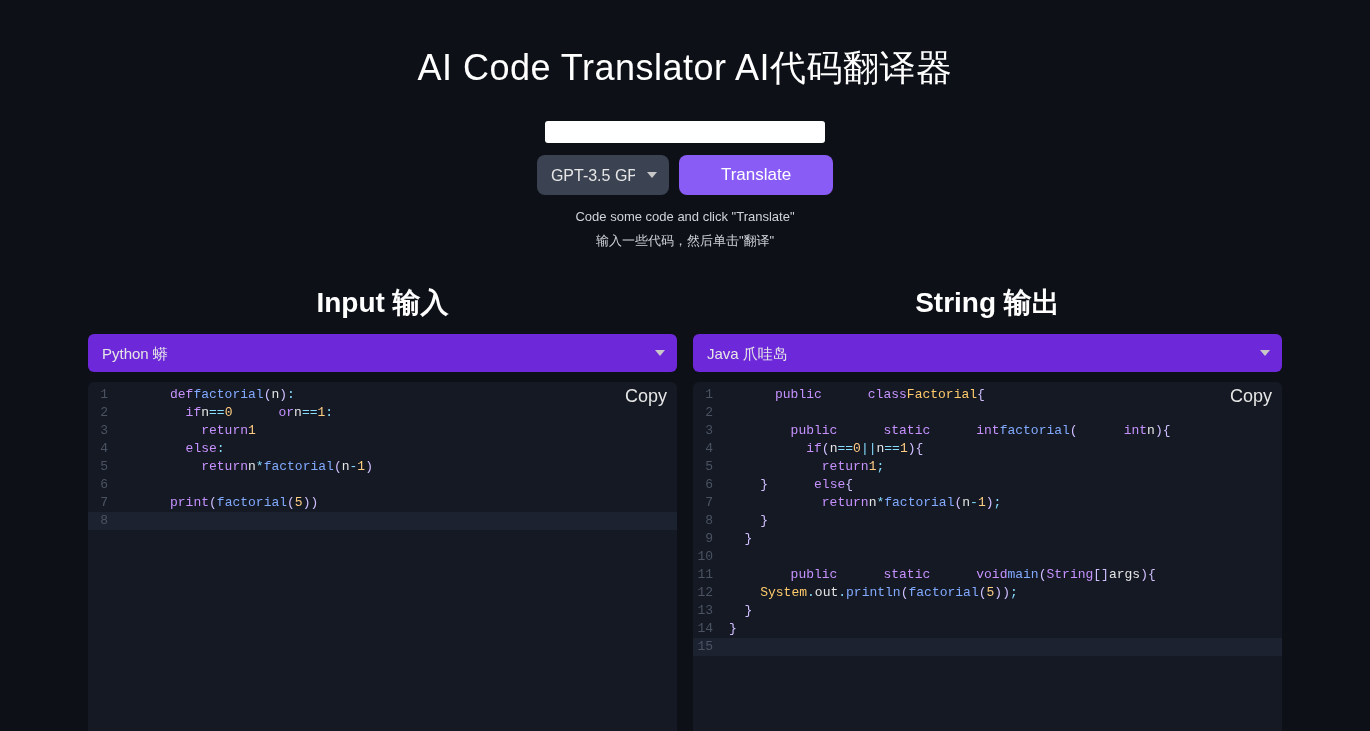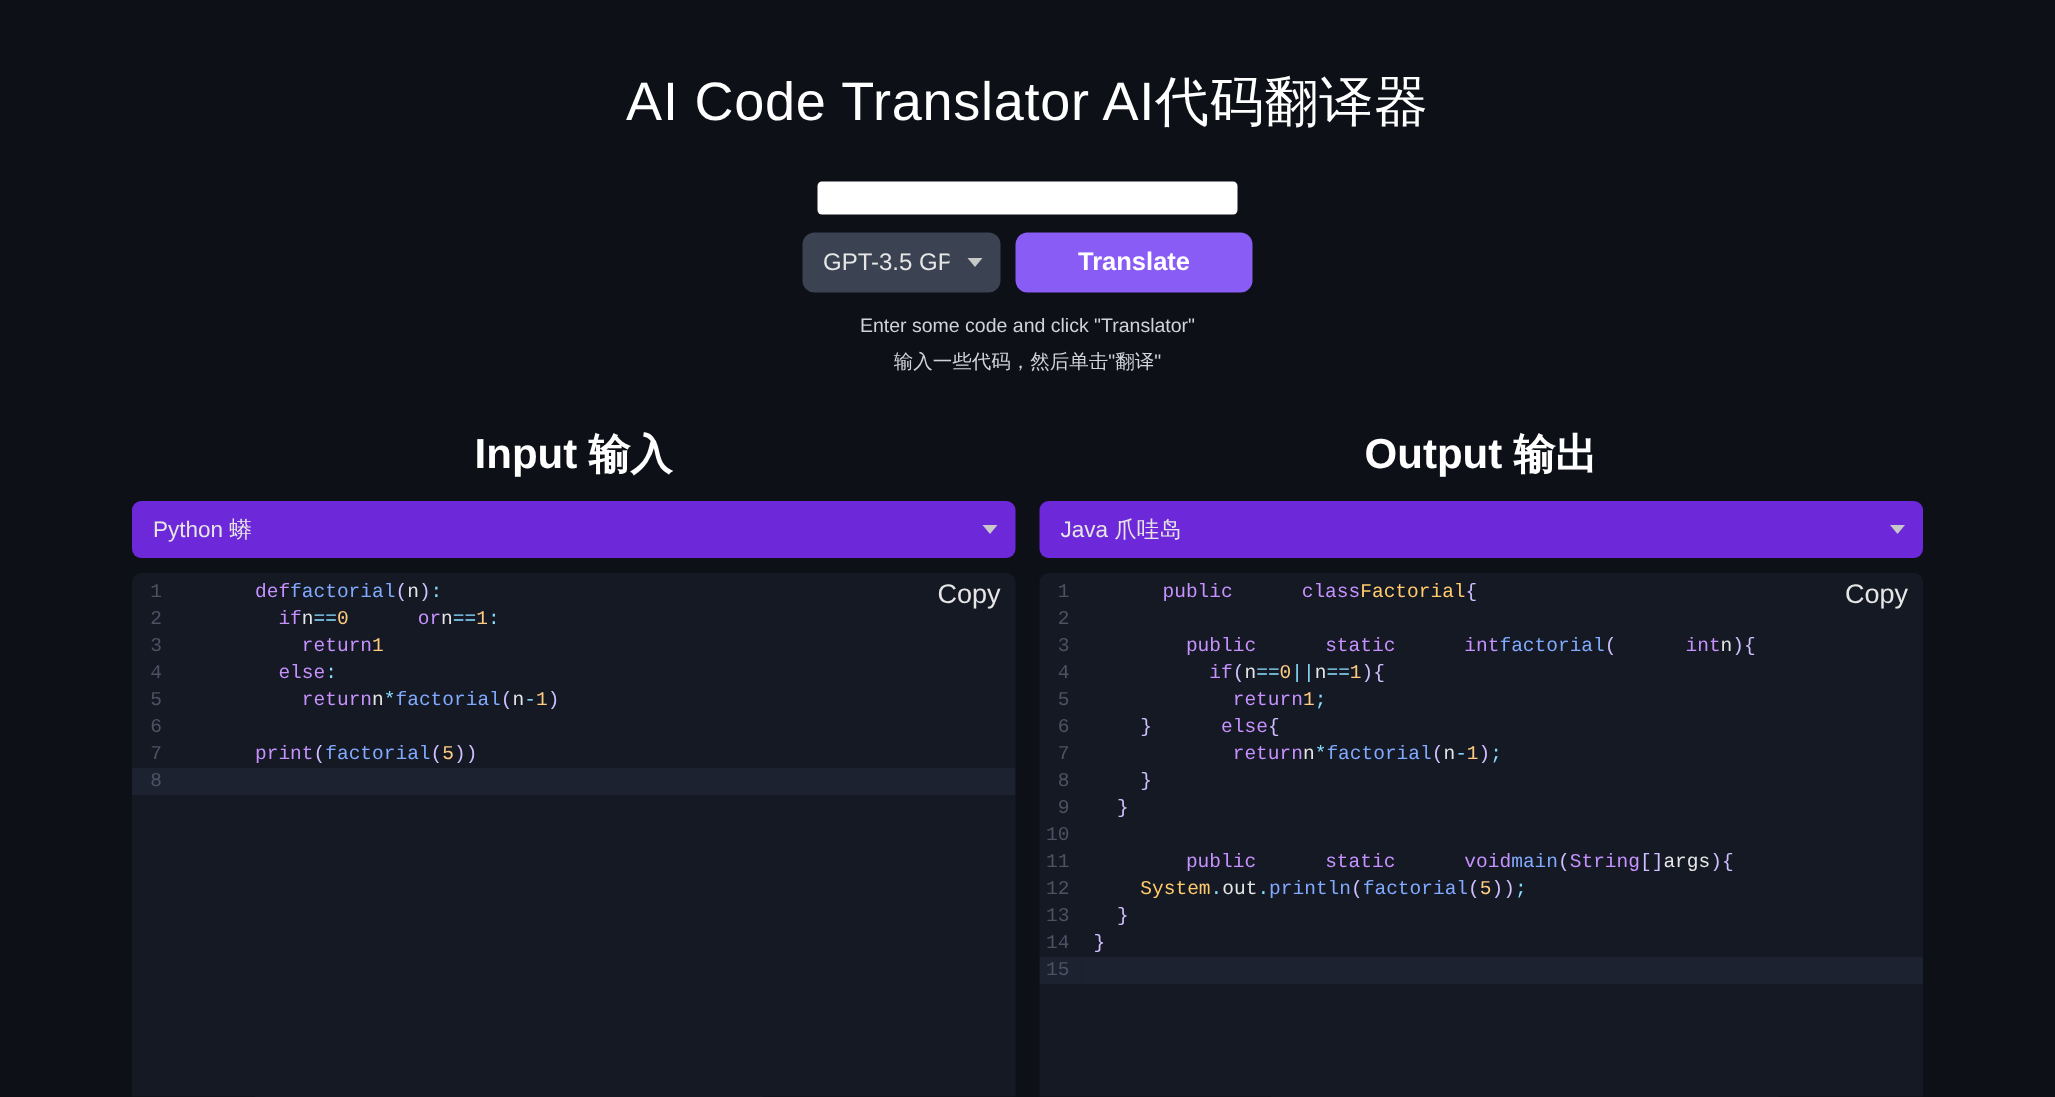--- a/index.html
+++ b/index.html
@@ -66,21 +66,21 @@
     pointer-events: none;
   }
   .translate-btn {
     background: #8a5cf6;
     color: #ffffff;
     border: none;
     border-radius: 8px;
     padding: 0 42px;
     height: 40px;
     font-size: 17px;
-    font-weight: 700;
+    font-weight: 400;
     cursor: pointer;
   }
   .hint1 {
     margin-top: 14px;
     font-size: 13px;
     color: #d0d3d8;
   }
   .hint2 {
     margin-top: 8px;
     font-size: 13px;
@@ -195,40 +195,40 @@
 
   <div class="controls-row">
     <div class="select-wrap">
       <select class="model-select">
         <option>GPT-3.5 GPT</option>
       </select>
     </div>
     <button class="translate-btn">Translate</button>
   </div>
 
-  <div class="hint1">Enter some code and click "Translator"</div>
+  <div class="hint1">Code some code and click "Translate"</div>
   <div class="hint2">输入一些代码，然后单击"翻译"</div>
 
   <div class="panels">
 
     <div class="panel">
       <div class="panel-title">Input 输入</div>
       <div class="lang-wrap">
         <select class="lang-select">
           <option>Python 蟒</option>
         </select>
       </div>
       <div class="code-box">
         <button class="copy-btn">Copy</button>
         <div class="code-area" id="input-code"><div class="code-line"><span class="gutter">1</span><span class="code"><span class="tok-kw">def</span><span class="tok-def">factorial</span><span class="tok-p">(</span><span class="tok-id">n</span><span class="tok-p">)</span><span class="tok-op">:</span></span></div><div class="code-line"><span class="gutter">2</span><span class="code">  <span class="tok-kw">if</span><span class="tok-id">n</span><span class="tok-op">==</span><span class="tok-num">0</span><span class="tok-kw">or</span><span class="tok-id">n</span><span class="tok-op">==</span><span class="tok-num">1</span><span class="tok-op">:</span></span></div><div class="code-line"><span class="gutter">3</span><span class="code">    <span class="tok-kw">return</span><span class="tok-num">1</span></span></div><div class="code-line"><span class="gutter">4</span><span class="code">  <span class="tok-kw">else</span><span class="tok-op">:</span></span></div><div class="code-line"><span class="gutter">5</span><span class="code">    <span class="tok-kw">return</span><span class="tok-id">n</span><span class="tok-op">*</span><span class="tok-def">factorial</span><span class="tok-p">(</span><span class="tok-id">n</span><span class="tok-op">-</span><span class="tok-num">1</span><span class="tok-p">)</span></span></div><div class="code-line"><span class="gutter">6</span><span class="code"></span></div><div class="code-line"><span class="gutter">7</span><span class="code"><span class="tok-kw">print</span><span class="tok-p">(</span><span class="tok-def">factorial</span><span class="tok-p">(</span><span class="tok-num">5</span><span class="tok-p">)</span><span class="tok-p">)</span></span></div><div class="code-line current-line"><span class="gutter">8</span><span class="code"></span></div></div>
       </div>
     </div>
 
     <div class="panel">
-      <div class="panel-title">Output 输出</div>
+      <div class="panel-title">String 输出</div>
       <div class="lang-wrap">
         <select class="lang-select">
           <option>Java 爪哇岛</option>
         </select>
       </div>
       <div class="code-box">
         <button class="copy-btn">Copy</button>
         <div class="code-area" id="output-code"><div class="code-line"><span class="gutter">1</span><span class="code"><span class="tok-kw">public</span><span class="tok-kw">class</span><span class="tok-cls">Factorial</span><span class="tok-p">{</span></span></div><div class="code-line"><span class="gutter">2</span><span class="code"></span></div><div class="code-line"><span class="gutter">3</span><span class="code">  <span class="tok-kw">public</span><span class="tok-kw">static</span><span class="tok-kw">int</span><span class="tok-def">factorial</span><span class="tok-p">(</span><span class="tok-kw">int</span><span class="tok-id">n</span><span class="tok-p">)</span><span class="tok-p">{</span></span></div><div class="code-line"><span class="gutter">4</span><span class="code">    <span class="tok-kw">if</span><span class="tok-p">(</span><span class="tok-id">n</span><span class="tok-op">==</span><span class="tok-num">0</span><span class="tok-op">||</span><span class="tok-id">n</span><span class="tok-op">==</span><span class="tok-num">1</span><span class="tok-p">)</span><span class="tok-p">{</span></span></div><div class="code-line"><span class="gutter">5</span><span class="code">      <span class="tok-kw">return</span><span class="tok-num">1</span><span class="tok-op">;</span></span></div><div class="code-line"><span class="gutter">6</span><span class="code">    <span class="tok-p">}</span><span class="tok-kw">else</span><span class="tok-p">{</span></span></div><div class="code-line"><span class="gutter">7</span><span class="code">      <span class="tok-kw">return</span><span class="tok-id">n</span><span class="tok-op">*</span><span class="tok-def">factorial</span><span class="tok-p">(</span><span class="tok-id">n</span><span class="tok-op">-</span><span class="tok-num">1</span><span class="tok-p">)</span><span class="tok-op">;</span></span></div><div class="code-line"><span class="gutter">8</span><span class="code">    <span class="tok-p">}</span></span></div><div class="code-line"><span class="gutter">9</span><span class="code">  <span class="tok-p">}</span></span></div><div class="code-line"><span class="gutter">10</span><span class="code"></span></div><div class="code-line"><span class="gutter">11</span><span class="code">  <span class="tok-kw">public</span><span class="tok-kw">static</span><span class="tok-kw">void</span><span class="tok-def">main</span><span class="tok-p">(</span><span class="tok-type">String</span><span class="tok-p">[</span><span class="tok-p">]</span><span class="tok-id">args</span><span class="tok-p">)</span><span class="tok-p">{</span></span></div><div class="code-line"><span class="gutter">12</span><span class="code">    <span class="tok-cls">System</span><span class="tok-op">.</span><span class="tok-id">out</span><span class="tok-op">.</span><span class="tok-def">println</span><span class="tok-p">(</span><span class="tok-def">factorial</span><span class="tok-p">(</span><span class="tok-num">5</span><span class="tok-p">)</span><span class="tok-p">)</span><span class="tok-op">;</span></span></div><div class="code-line"><span class="gutter">13</span><span class="code">  <span class="tok-p">}</span></span></div><div class="code-line"><span class="gutter">14</span><span class="code"><span class="tok-p">}</span></span></div><div class="code-line current-line"><span class="gutter">15</span><span class="code"></span></div></div>
       </div>
     </div>

